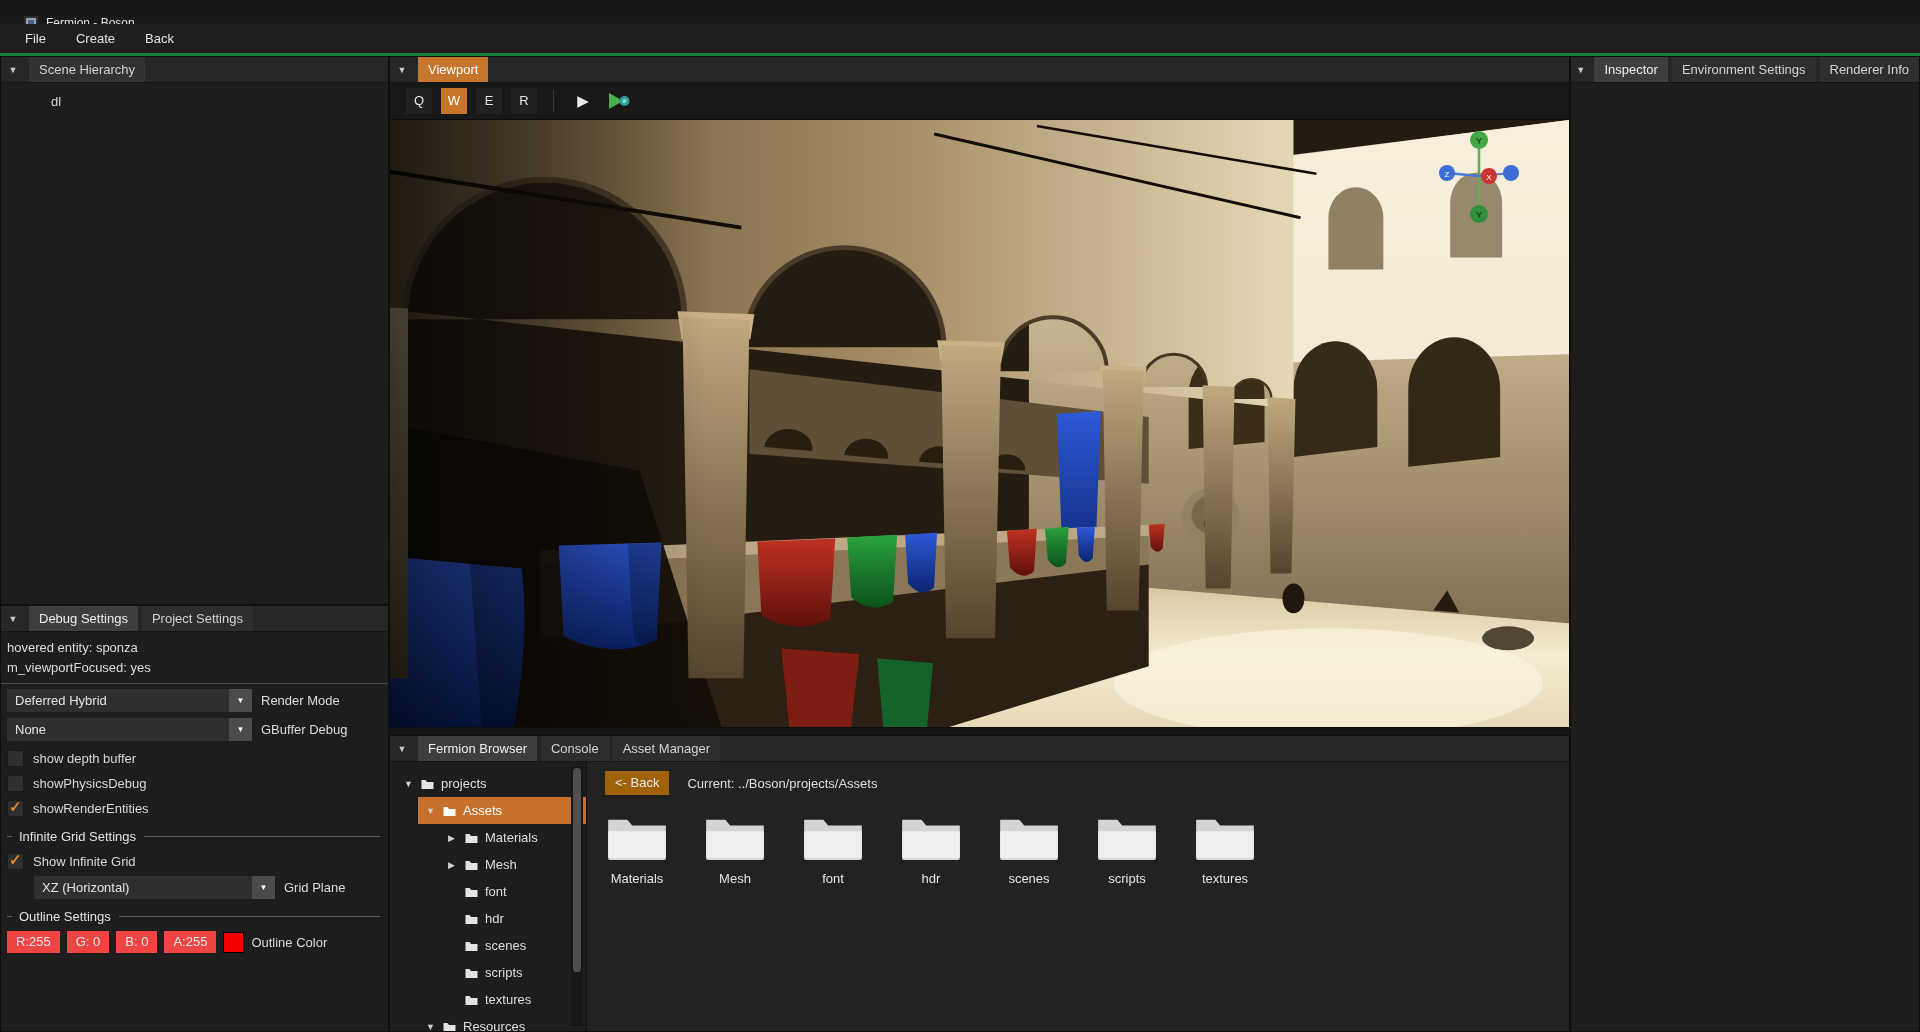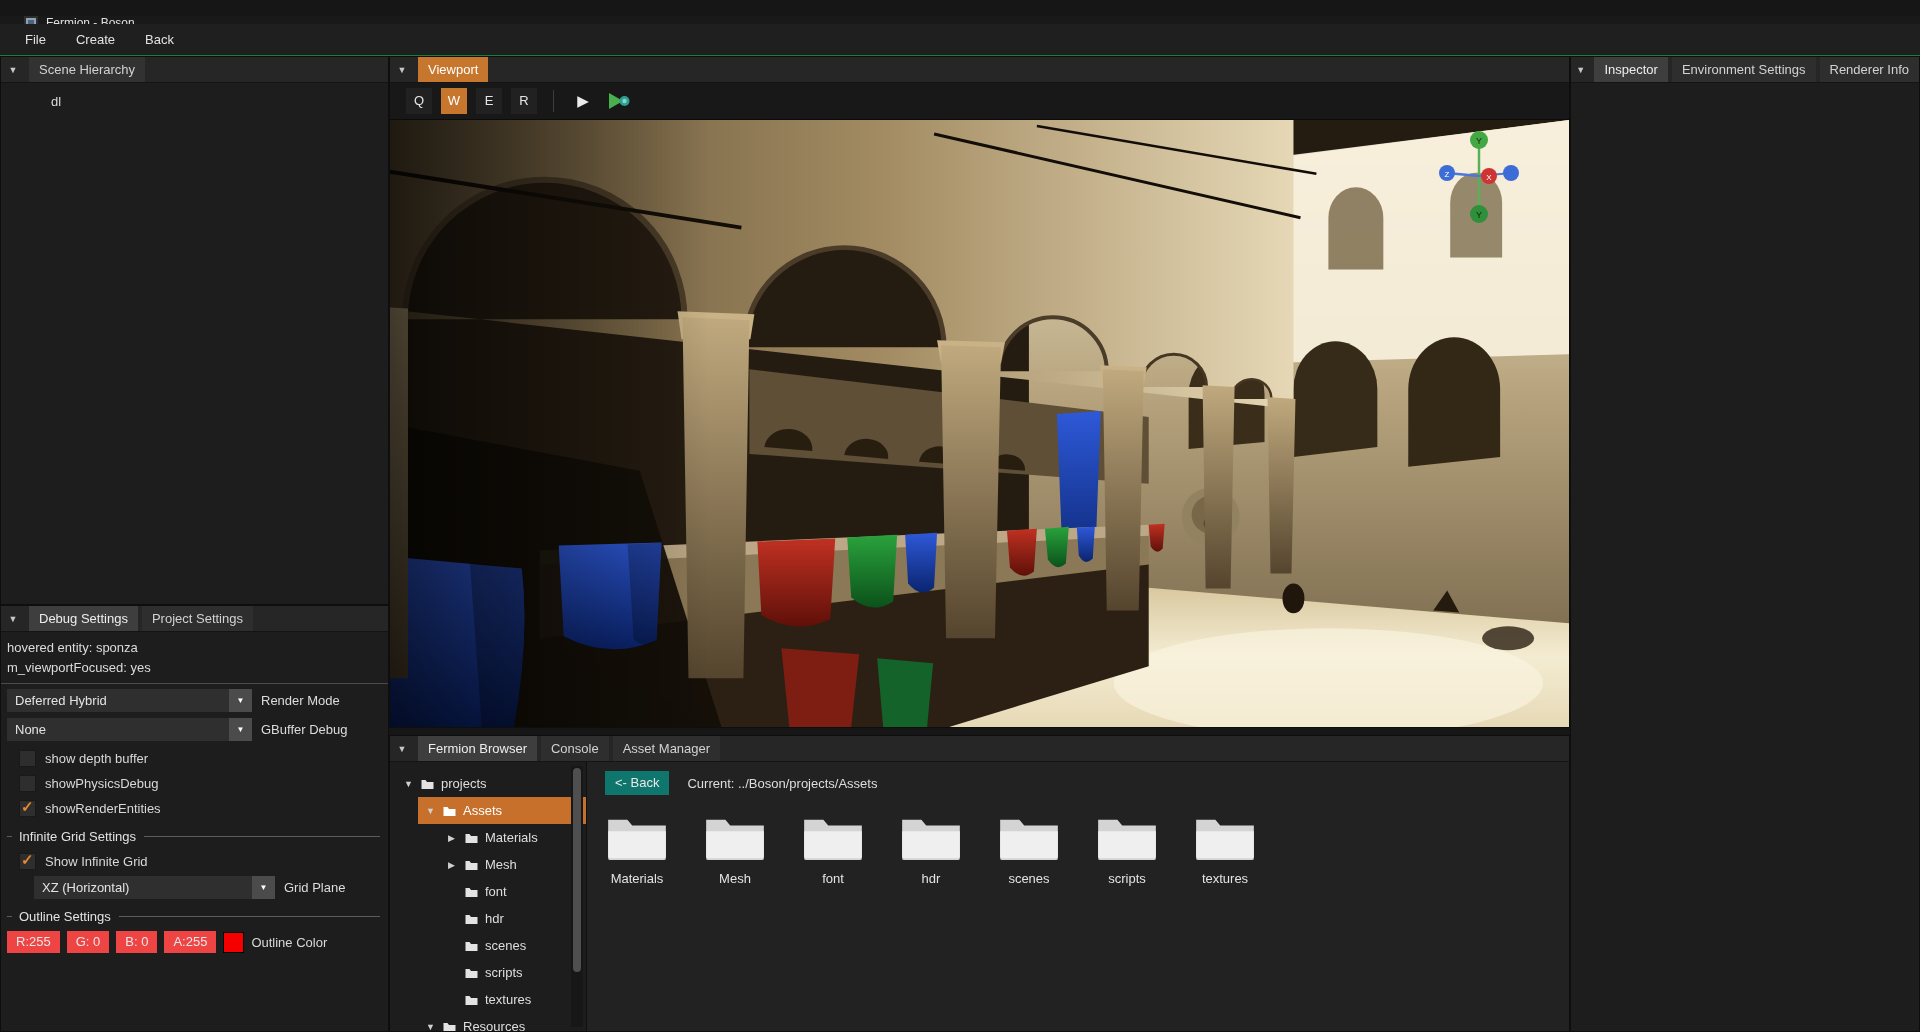--- a/index.html
+++ b/index.html
@@ -10,21 +10,21 @@
     font-family:"Liberation Sans", sans-serif; font-size:13px;
     position:relative; user-select:none;
   }
   
   .titlebar { position:absolute; top:16px; left:0; right:0; height:24px; background:#191919; display:flex; align-items:flex-start; padding-left:24px; }
   .app-icon { width:14px; height:14px; margin-right:8px; }
   .titlebar-title { font-size:12px; color:#e0e0e0; }
   .win-controls { margin-left:auto; display:flex; height:100%; }
   .win-btn { width:46px; display:flex; align-items:center; justify-content:center; color:#d2d2d2; font-size:11px; }
   
-  .menubar { position:absolute; top:24px; left:0; right:0; height:32px; background:#1f1f1f; display:flex; align-items:center; padding-left:10px; border-bottom:1px solid #15803d; }
+  .menubar { position:absolute; top:24px; left:0; right:0; height:32px; background:#1f1f1f; display:flex; align-items:center; padding-left:10px; border-bottom:3px solid #15803d; }
   .menu-item { padding:0 15px; height:100%; display:flex; align-items:center; color:#e2e2e2; }
   
   .workspace { position:absolute; top:56px; left:0; right:0; bottom:0; }
   .panel { position:absolute; background:#1d1d1d; border:1px solid #0e0e0e; }
   #scene-panel   { left:0;      top:0;     width:389px;  height:549px; }
   #debug-panel   { left:0;      top:549px; width:389px;  height:427px; }
   #viewport-panel{ left:389px;  top:0;     width:1181px; height:672px; background:#141414; }
   #bottom-panel  { left:389px;  top:679px; width:1181px; height:297px; }
   #right-panel   { left:1570px; top:0;     width:350px;  height:976px; }
   .panel-header { position:absolute; top:0; left:0; right:0; height:26px; background:#262626; display:flex; align-items:stretch; gap:4px; border-bottom:1px solid #141414; }
@@ -39,21 +39,21 @@
   .sh-body { padding-top:8px; }
   
   .dbg-body { padding-top:6px; }
   .info-line { height:20px; line-height:20px; padding-left:6px; color:#dcdcdc; }
   .hsep { height:1px; background:#4a4a4a; margin:5px 0; }
   .combo-row { display:flex; align-items:center; margin:4px 0 6px 0; padding-left:6px; }
   .combo { width:245px; height:23px; background:#2f2f2f; display:flex; }
   .combo .val { flex:1; line-height:23px; padding-left:8px; color:#e3e3e3; overflow:hidden; white-space:nowrap; }
   .combo .arr { width:23px; display:flex; align-items:center; justify-content:center; font-size:8px; color:#ffffff; background:#4b4b4b; }
   .combo-label { margin-left:9px; color:#dcdcdc; white-space:nowrap; }
-  .cb-row { display:flex; align-items:center; height:22px; margin:3px 12px; padding-left:6px; }
+  .cb-row { display:flex; align-items:center; height:22px; margin:3px 0; padding-left:6px; }
   .cb { width:17px; height:17px; background:#2e2e2e; border:1px solid #191919; margin-right:9px; position:relative; }
   .cb .check { position:absolute; left:1px; top:-3px; font-size:15px; font-weight:bold; color:#e78a2e; }
   .sec-sep { display:flex; align-items:center; margin:10px 0 6px 0; padding-left:6px; }
   .sec-sep .line-l { width:5px; height:1px; background:#5c5c5c; margin-right:7px; }
   .sec-sep .txt { color:#e2e2e2; white-space:nowrap; }
   .sec-sep .line-r { flex:1; height:1px; background:#5c5c5c; margin:0 8px; }
   .grid-combo { margin-left:27px; }
   .grid-combo .combo { width:241px; }
   .color-row { display:flex; align-items:center; gap:7px; padding-left:6px; margin-top:7px; }
   .chan { height:22px; line-height:22px; padding:0 9px; background:#ef4444; color:#e8e8e8; }
@@ -75,21 +75,21 @@
   .bt-row.d0 { padding-left:14px; }
   .bt-row.d1 { padding-left:36px; }
   .bt-row.d2 { padding-left:58px; }
   .bt-row.selected { background:linear-gradient(90deg, rgba(0,0,0,0) 0 28px, #c7702b 28px); color:#fff; }
   .bt-arrow { width:16px; font-size:9px; color:#d0d0d0; }
   .bt-folder { width:21px; display:flex; align-items:center; }
   .tree-scrollbar { position:absolute; right:3px; top:4px; bottom:4px; width:12px; background:#171717; }
   .tree-thumb { position:absolute; left:2px; right:2px; top:2px; height:78%; background:#4f4f4f; border-radius:6px; }
   .browser-pane { flex:1; position:relative; background:#222222; padding:8px 0 0 18px; height:100%; }
   .browser-top { display:flex; align-items:center; gap:18px; height:26px; }
-  .back-btn { background:#0f766e; padding:0 10px; height:24px; line-height:24px; color:#e8e8e8; }
+  .back-btn { background:#a16207; padding:0 10px; height:24px; line-height:24px; color:#e8e8e8; }
   .path-text { color:#dedede; }
   .folder-grid { display:flex; gap:34px; margin-top:16px; }
   .folder-cell { width:64px; display:flex; flex-direction:column; align-items:center; }
   .folder-name { margin-top:9px; color:#e3e3e3; text-align:center; white-space:nowrap; }
 </style>
 </head>
 <body>
 
 <div class="titlebar">
   <svg class="app-icon" viewBox="0 0 14 14">

